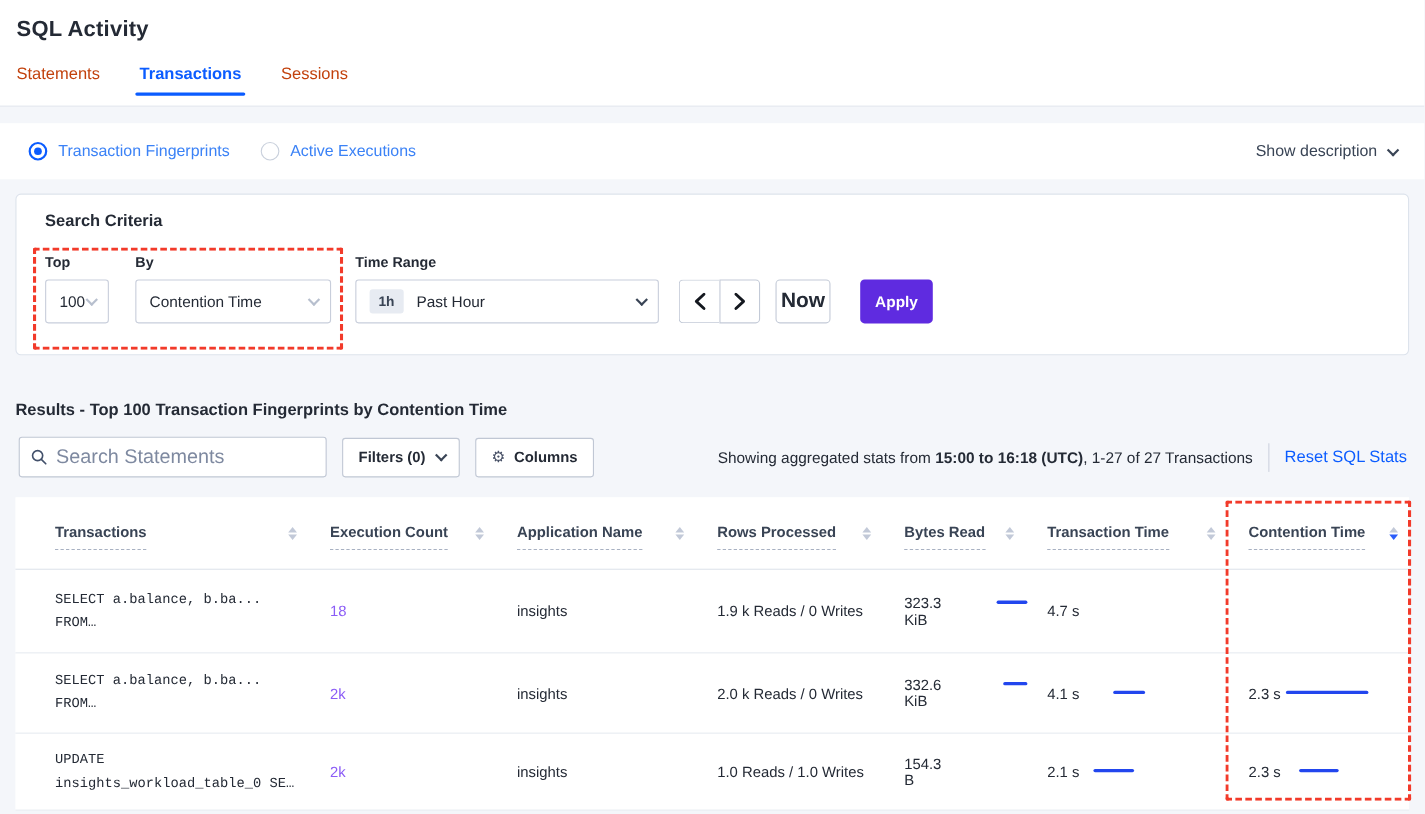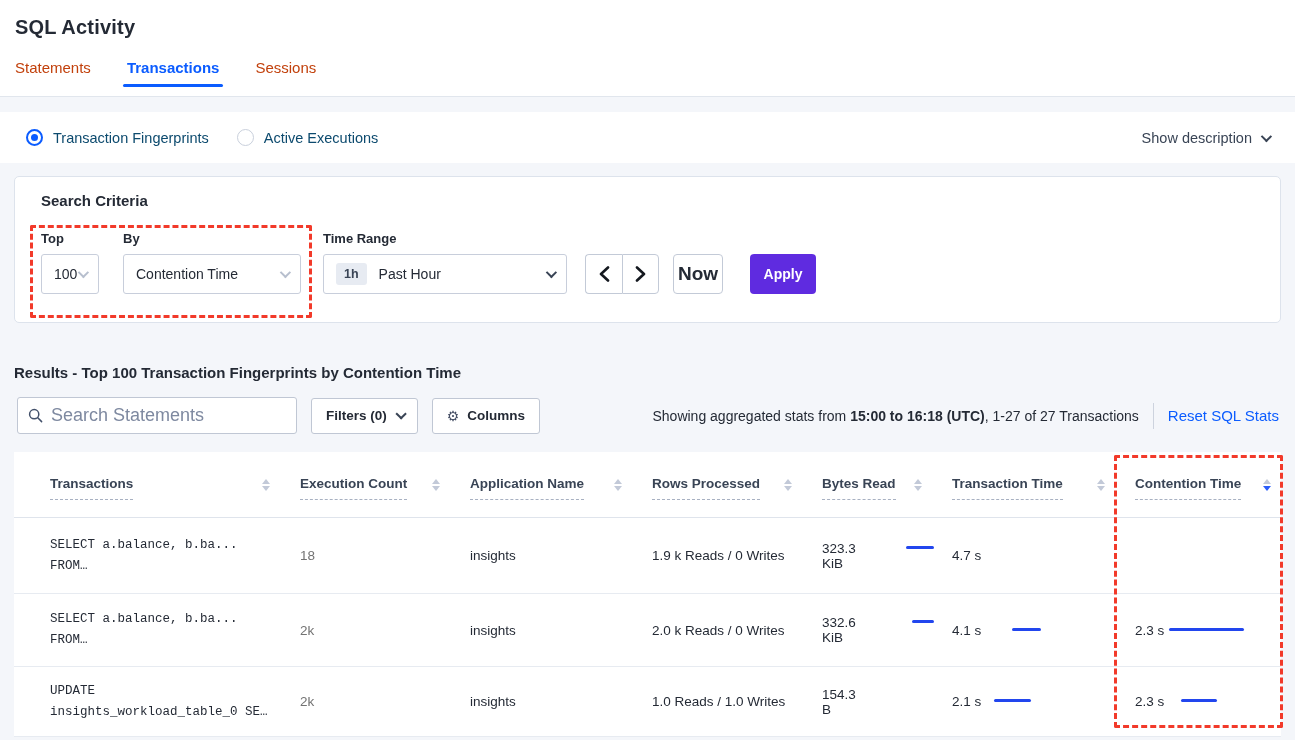--- a/index.html
+++ b/index.html
@@ -15,21 +15,21 @@
   .topbar { background:#fff; border-bottom:1px solid #e1e6ed; height:97px; }
   .page-title { font-size:20px; font-weight:bold; color:#242a35; padding:16px 0 0 15px; letter-spacing:.2px; }
   .tabs { display:flex; gap:36px; padding:0 15px; margin-top:20px; }
   .tab { font-size:15px; color:#c2410c; padding-bottom:10px; cursor:pointer; position:relative; }
   .tab.active { color:#0b5cff; font-weight:bold; }
   .tab.active::after { content:""; position:absolute; left:-4px; right:-4px; bottom:-1px; height:3px; background:#0b5cff; border-radius:2px; }
 
   
   .radio-bar { background:#fff; margin-top:15px; height:51px; display:flex; align-items:center; padding:0 26px; }
   .radio-group { display:flex; align-items:center; gap:28px; }
-  .radio-opt { display:flex; align-items:center; gap:10px; font-size:14.5px; color:#0c4a6e; cursor:pointer; }
+  .radio-opt { display:flex; align-items:center; gap:10px; font-size:14.5px; color:#3b82f6; cursor:pointer; }
   .radio-dot { width:17px; height:17px; border-radius:50%; background:#fff; border:2px solid #0b5cff; position:relative; flex:0 0 auto; }
   .radio-dot::after { content:""; position:absolute; left:50%; top:50%; width:7px; height:7px; margin:-3.5px 0 0 -3.5px; border-radius:50%; background:#0b5cff; }
   .radio-dot.off { border:1.5px solid #c9d0dc; }
   .radio-dot.off::after { display:none; }
   .show-desc { margin-left:auto; display:flex; align-items:center; gap:9px; font-size:14.5px; color:#394455; cursor:pointer; }
 
   
   .chev { width:8px; height:8px; border-right:2px solid #394455; border-bottom:2px solid #394455; transform:rotate(45deg) translateY(-2px); display:inline-block; }
   .chev.light { border-color:#b7bfce; }
   .gear-glyph { font-family:"DejaVu Sans", sans-serif; font-size:14px; color:#475066; line-height:1; }
@@ -37,21 +37,21 @@
   
   .criteria-card { background:#fff; border:1px solid #dde3ec; border-radius:5px; margin:13px 14px 0 14px; height:147px; padding:15px 26px; position:relative; }
   .criteria-title { font-size:15px; font-weight:bold; color:#242a35; margin-bottom:22px; }
   .criteria-row { display:flex; align-items:flex-end; }
   .field-group { display:flex; flex-direction:column; }
   .field-label { font-size:13px; font-weight:bold; color:#242a35; margin-bottom:8px; }
   .select-box { height:40px; border:1px solid #c8cedb; border-radius:3px; background:#fff; display:flex; align-items:center; padding:0 12px; font-size:14px; color:#242a35; cursor:pointer; }
   .select-box .chev { margin-left:auto; }
   .w-top { width:58px; }
   .w-by { width:178px; }
-  .w-range { width:244px;justify-content:space-between; }
+  .w-range { width:276px;justify-content:space-between; }
   .range-badge { background:#e7ebf2; color:#394455; font-size:12.5px; font-weight:bold; border-radius:3px; padding:4px 8px; margin-right:12px; }
   .arrow-group { display:flex; margin-left:18px; }
   .arrow-btn { width:37px; height:40px; background:#fff; border:1px solid #c3cad7; display:flex; align-items:center; justify-content:center; cursor:pointer; }
   .arrow-btn:first-child { border-radius:4px 0 0 4px; border-right:none; }
   .arrow-btn:last-child { border-radius:0 4px 4px 0; }
   .now-btn { margin-left:14px; width:50px; height:40px; background:#fff; border:1px solid #c3cad7; border-radius:4px; font-size:19px; font-weight:bold; color:#242a35; cursor:pointer; font-family:inherit; }
   .apply-btn { margin-left:27px; width:66px; height:40px; border:none; border-radius:4px; background:#5f2be0; color:#fff; font-size:14px; font-weight:bold; cursor:pointer; font-family:inherit; }
   .gap-a { width:24px; } .gap-b { width:22px; }
 
   
@@ -84,21 +84,21 @@
   .tri-up { width:0; height:0; border-left:4px solid transparent; border-right:4px solid transparent; border-bottom:5px solid #c2c9d8; }
   .tri-down { width:0; height:0; border-left:4px solid transparent; border-right:4px solid transparent; border-top:5px solid #c2c9d8; }
   .tri-down.active { border-top-color:#2b5dfa; }
 
   .t-body-row { border-bottom:1px solid #e7ebf1; }
   .r1 { height:76px; } .r2 { height:73px; } .r3 { height:70px; }
   .td { padding-right:16px; }
   .query-cell { padding-left:36px; font-family:"Liberation Mono","DejaVu Sans Mono",monospace; font-size:12.5px; color:#242a35; line-height:21px; cursor:pointer; }
   .plain-cell { font-size:13.5px; color:#242a35; }
   .exec-cell { display:flex; align-items:center; }
-  .exec-cell .val { font-size:13.5px; color:#737373; min-width:76px; }
+  .exec-cell .val { font-size:13.5px; color:#8b5cf6; min-width:76px; }
   .metric { display:flex; gap:5px; }
   .metric .val { font-size:13.5px; color:#242a35; }
   .bar { position:relative; height:13px; width:82px; }
   .bar-gray { height:13px; border-radius:3px; background:#c5cad8; }
   .bar-line { position:absolute; top:5px; height:3px; border-radius:2px; background:#2246ee; }
 
   svg { display:block; }
 </style>
 </head>
 <body>

